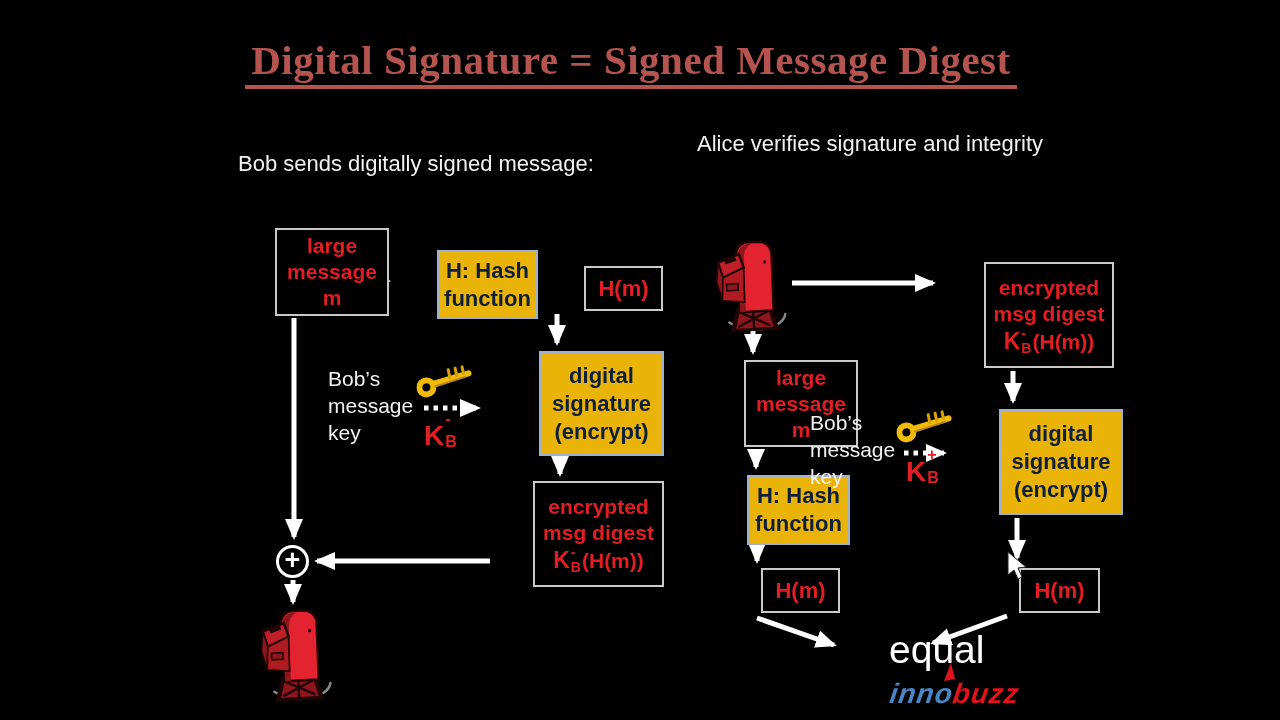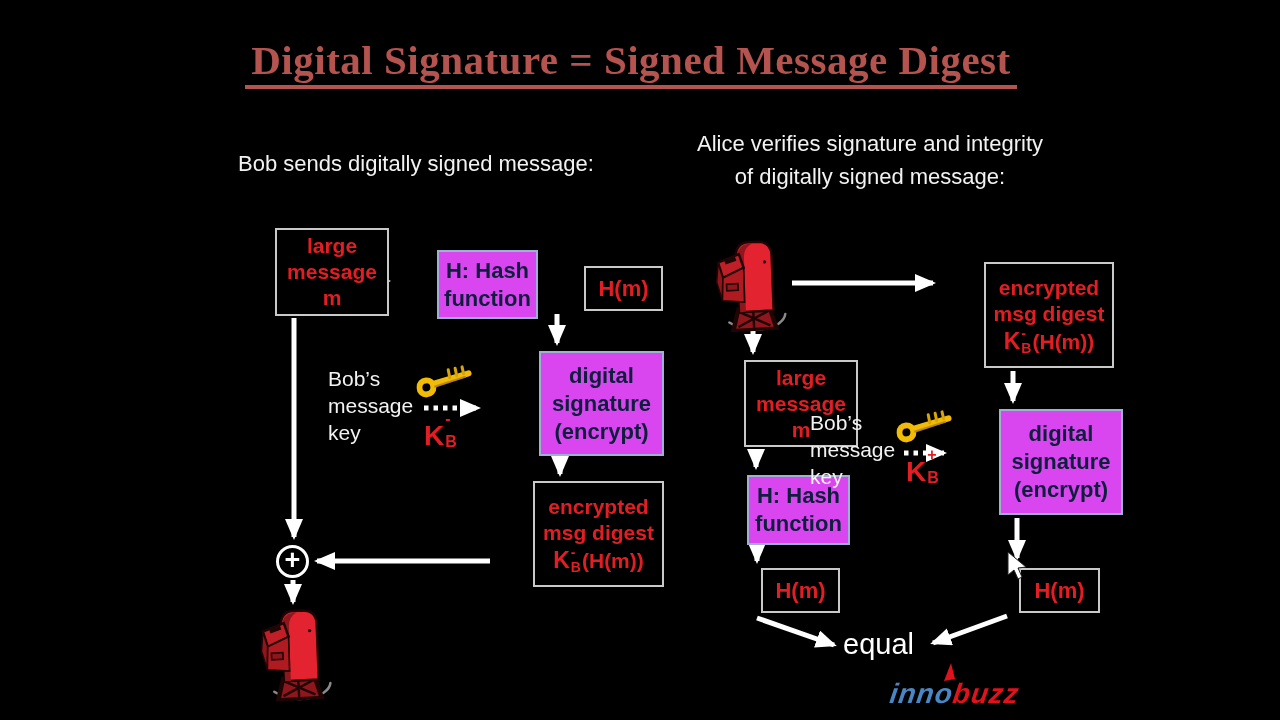--- a/index.html
+++ b/index.html
@@ -12,21 +12,21 @@
       color:#b5534f;border-bottom:4px solid #b5534f;padding:0 6px 1px 6px;letter-spacing:.5px;margin-left:38px;}
   
   .heading{position:absolute;color:#f2f2f2;font-size:22px;}
   #heading-left{left:222px;top:151px;margin-left:16px;}
   #heading-right{left:655px;top:127px;width:430px;text-align:center;line-height:33px;}
   
   .blk,.blu{position:absolute;box-sizing:border-box;display:flex;flex-direction:column;
       align-items:center;justify-content:center;text-align:center;margin-left:41px;}
   .blk{background:#000;border:2px solid #c9c9c9;color:#e21d23;font-weight:700;
       font-size:21px;line-height:26px;}
-  .blu{background:#d946ef;border:2px solid #9db1d3;color:#0d1f3c;font-weight:600;
+  .blu{background:#eab308;border:2px solid #9db1d3;color:#0d1f3c;font-weight:600;
       font-size:22px;line-height:28px;}
   #lm-left{left:234px;top:228px;width:114px;height:88px;}
   #hash-left{left:396px;top:250px;width:101px;height:69px;}
   #hm-left-box{left:543px;top:266px;width:79px;height:45px;font-size:22px;}
   #sig-left{left:498px;top:351px;width:125px;height:105px;}
   #enc-left{left:492px;top:481px;width:131px;height:106px;}
   #enc-right{left:943px;top:262px;width:130px;height:106px;}
   #lm-right{left:703px;top:360px;width:114px;height:87px;}
   #hash-right{left:706px;top:475px;width:103px;height:70px;}
   #sig-right{left:958px;top:409px;width:124px;height:106px;}
@@ -47,21 +47,21 @@
   #kb-right{left:906px;top:448px;}
   
   .keycap{position:absolute;color:#f2f2f2;font-size:21px;line-height:27px;text-align:left;}
   #keycap-left{left:328px;top:365px;width:80px;}
   #keycap-right{left:810px;top:409px;width:80px;}
   
   #plus-node{position:absolute;left:276px;top:545px;width:33px;height:33px;border:3px solid #fff;
       border-radius:50%;box-sizing:border-box;color:#fff;display:flex;align-items:center;
       justify-content:center;font-size:27px;font-weight:700;line-height:1;padding-bottom:3px;}
   
-  #equal-label{position:absolute;left:843px;top:628px;color:#fff;font-size:29px;}
+  #equal-label{position:absolute;left:889px;top:628px;color:#fff;font-size:39px;}
   
   #logo{position:absolute;left:890px;top:678px;font-style:italic;font-weight:700;
       font-size:28px;transform:skewX(-8deg);letter-spacing:1px;}
   #logo .p1{color:#4a86c4;}
   #logo .p2{color:#e0121b;}
   #logo-spark{position:absolute;left:942px;top:663px;}
   
   .layer{position:absolute;left:0;top:0;pointer-events:none;}
   .icon{position:absolute;}
 </style>
@@ -95,21 +95,20 @@
     </defs>
   </svg>
 
   <div id="title-wrap">
     <span class="title">Digital Signature = Signed Message Digest</span>
   </div>
 
   <div id="heading-left" class="heading">Bob sends digitally signed message:</div>
   <div id="heading-right" class="heading">
     <div>Alice verifies signature and integrity</div>
-    <div>of digitally signed message:</div>
   </div>
 
   <svg class="layer" width="1280" height="720">
     <defs>
       <marker id="ah" markerWidth="4.2" markerHeight="3.6" refX="3.6" refY="1.8" orient="auto">
         <path d="M0,0 L4.2,1.8 L0,3.6 Z" fill="#fff"></path>
       </marker>
     </defs>
     <line x1="352" y1="281" x2="388" y2="281" stroke="#fff" stroke-width="5" marker-end="url(#ah)"></line>
     <line x1="501" y1="282" x2="535" y2="282" stroke="#fff" stroke-width="5" marker-end="url(#ah)"></line>

